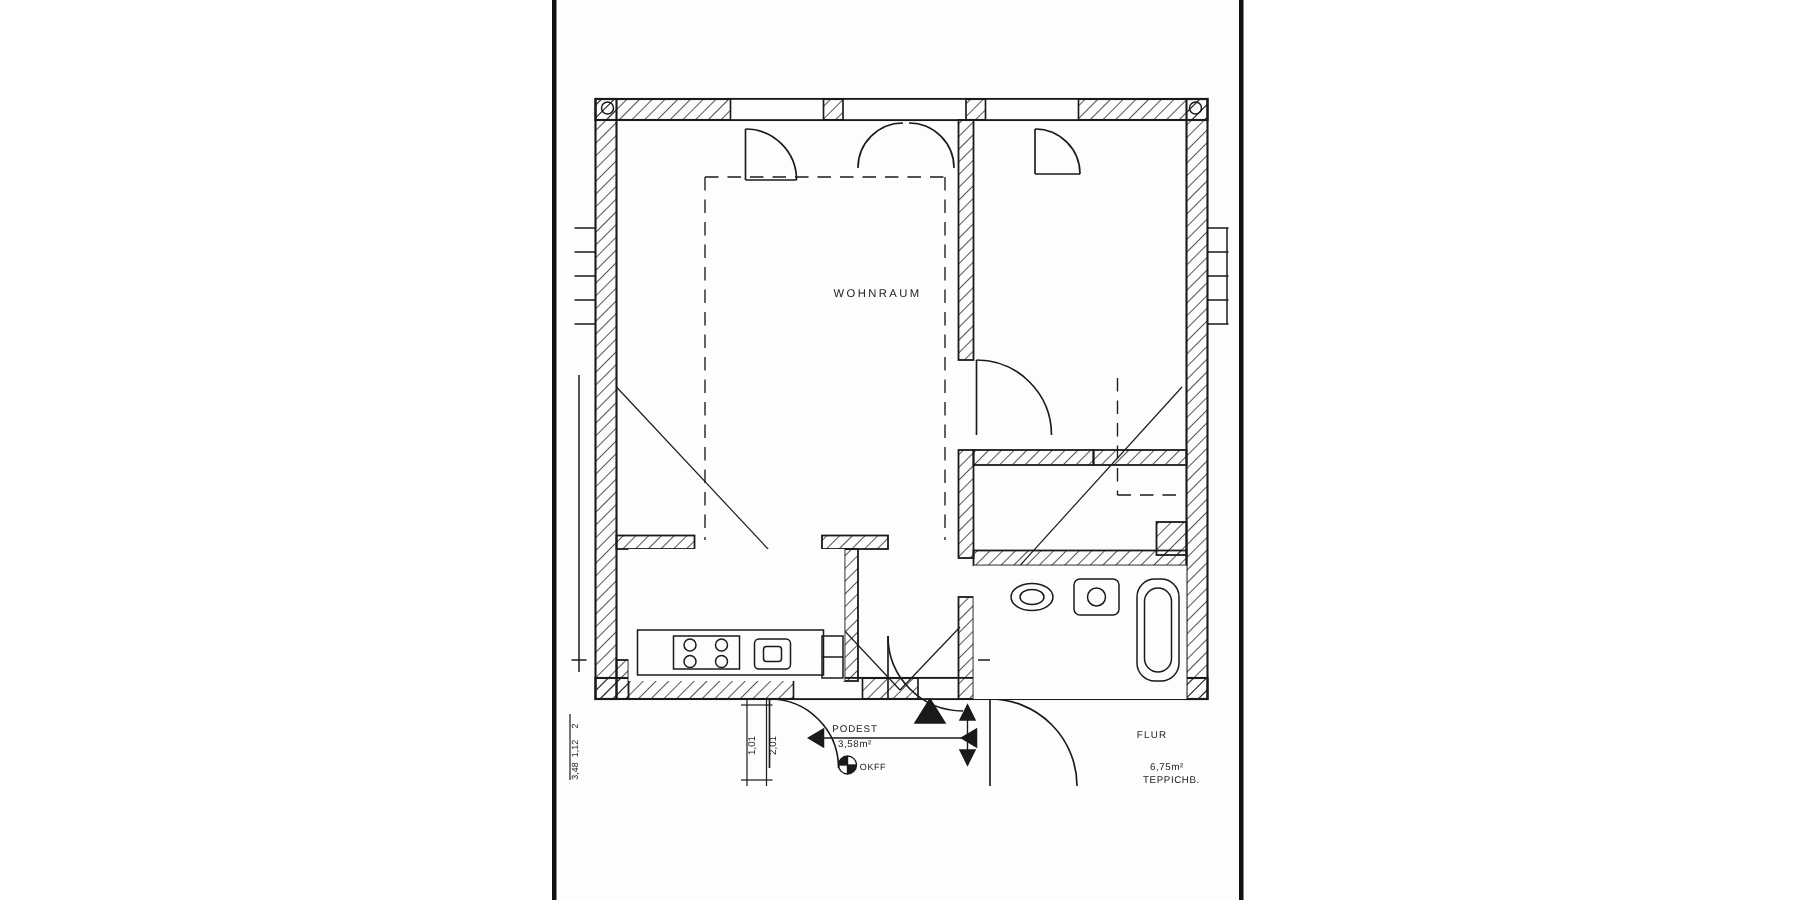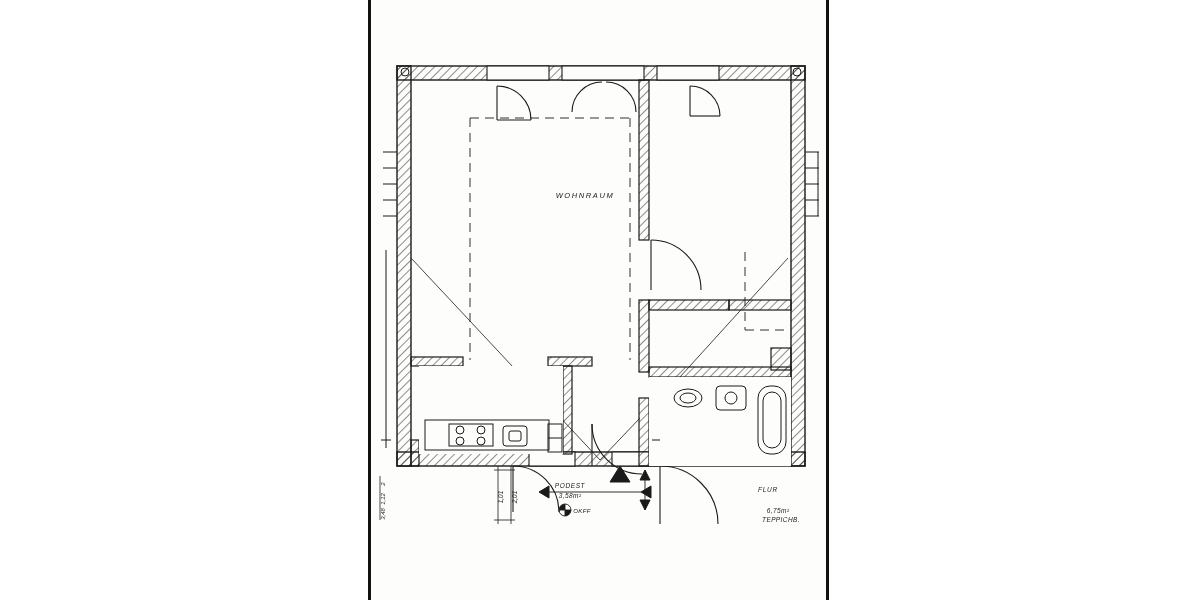--- a/index.html
+++ b/index.html
@@ -11,21 +11,20 @@
     width: 1200px;
     height: 600px;
     overflow: hidden;
     font-family: "Liberation Sans", sans-serif;
   }
   #page {
     position: relative;
     width: 1083px;
     height: 600px;
     background: #ffffff;
-    font-style: italic;
   }
   .scan-edge-left {
     position: absolute;
     top: 0;
     left: 368px;
     width: 3px;
     height: 600px;
     background: #111111;
   }
   .scan-edge-right {

